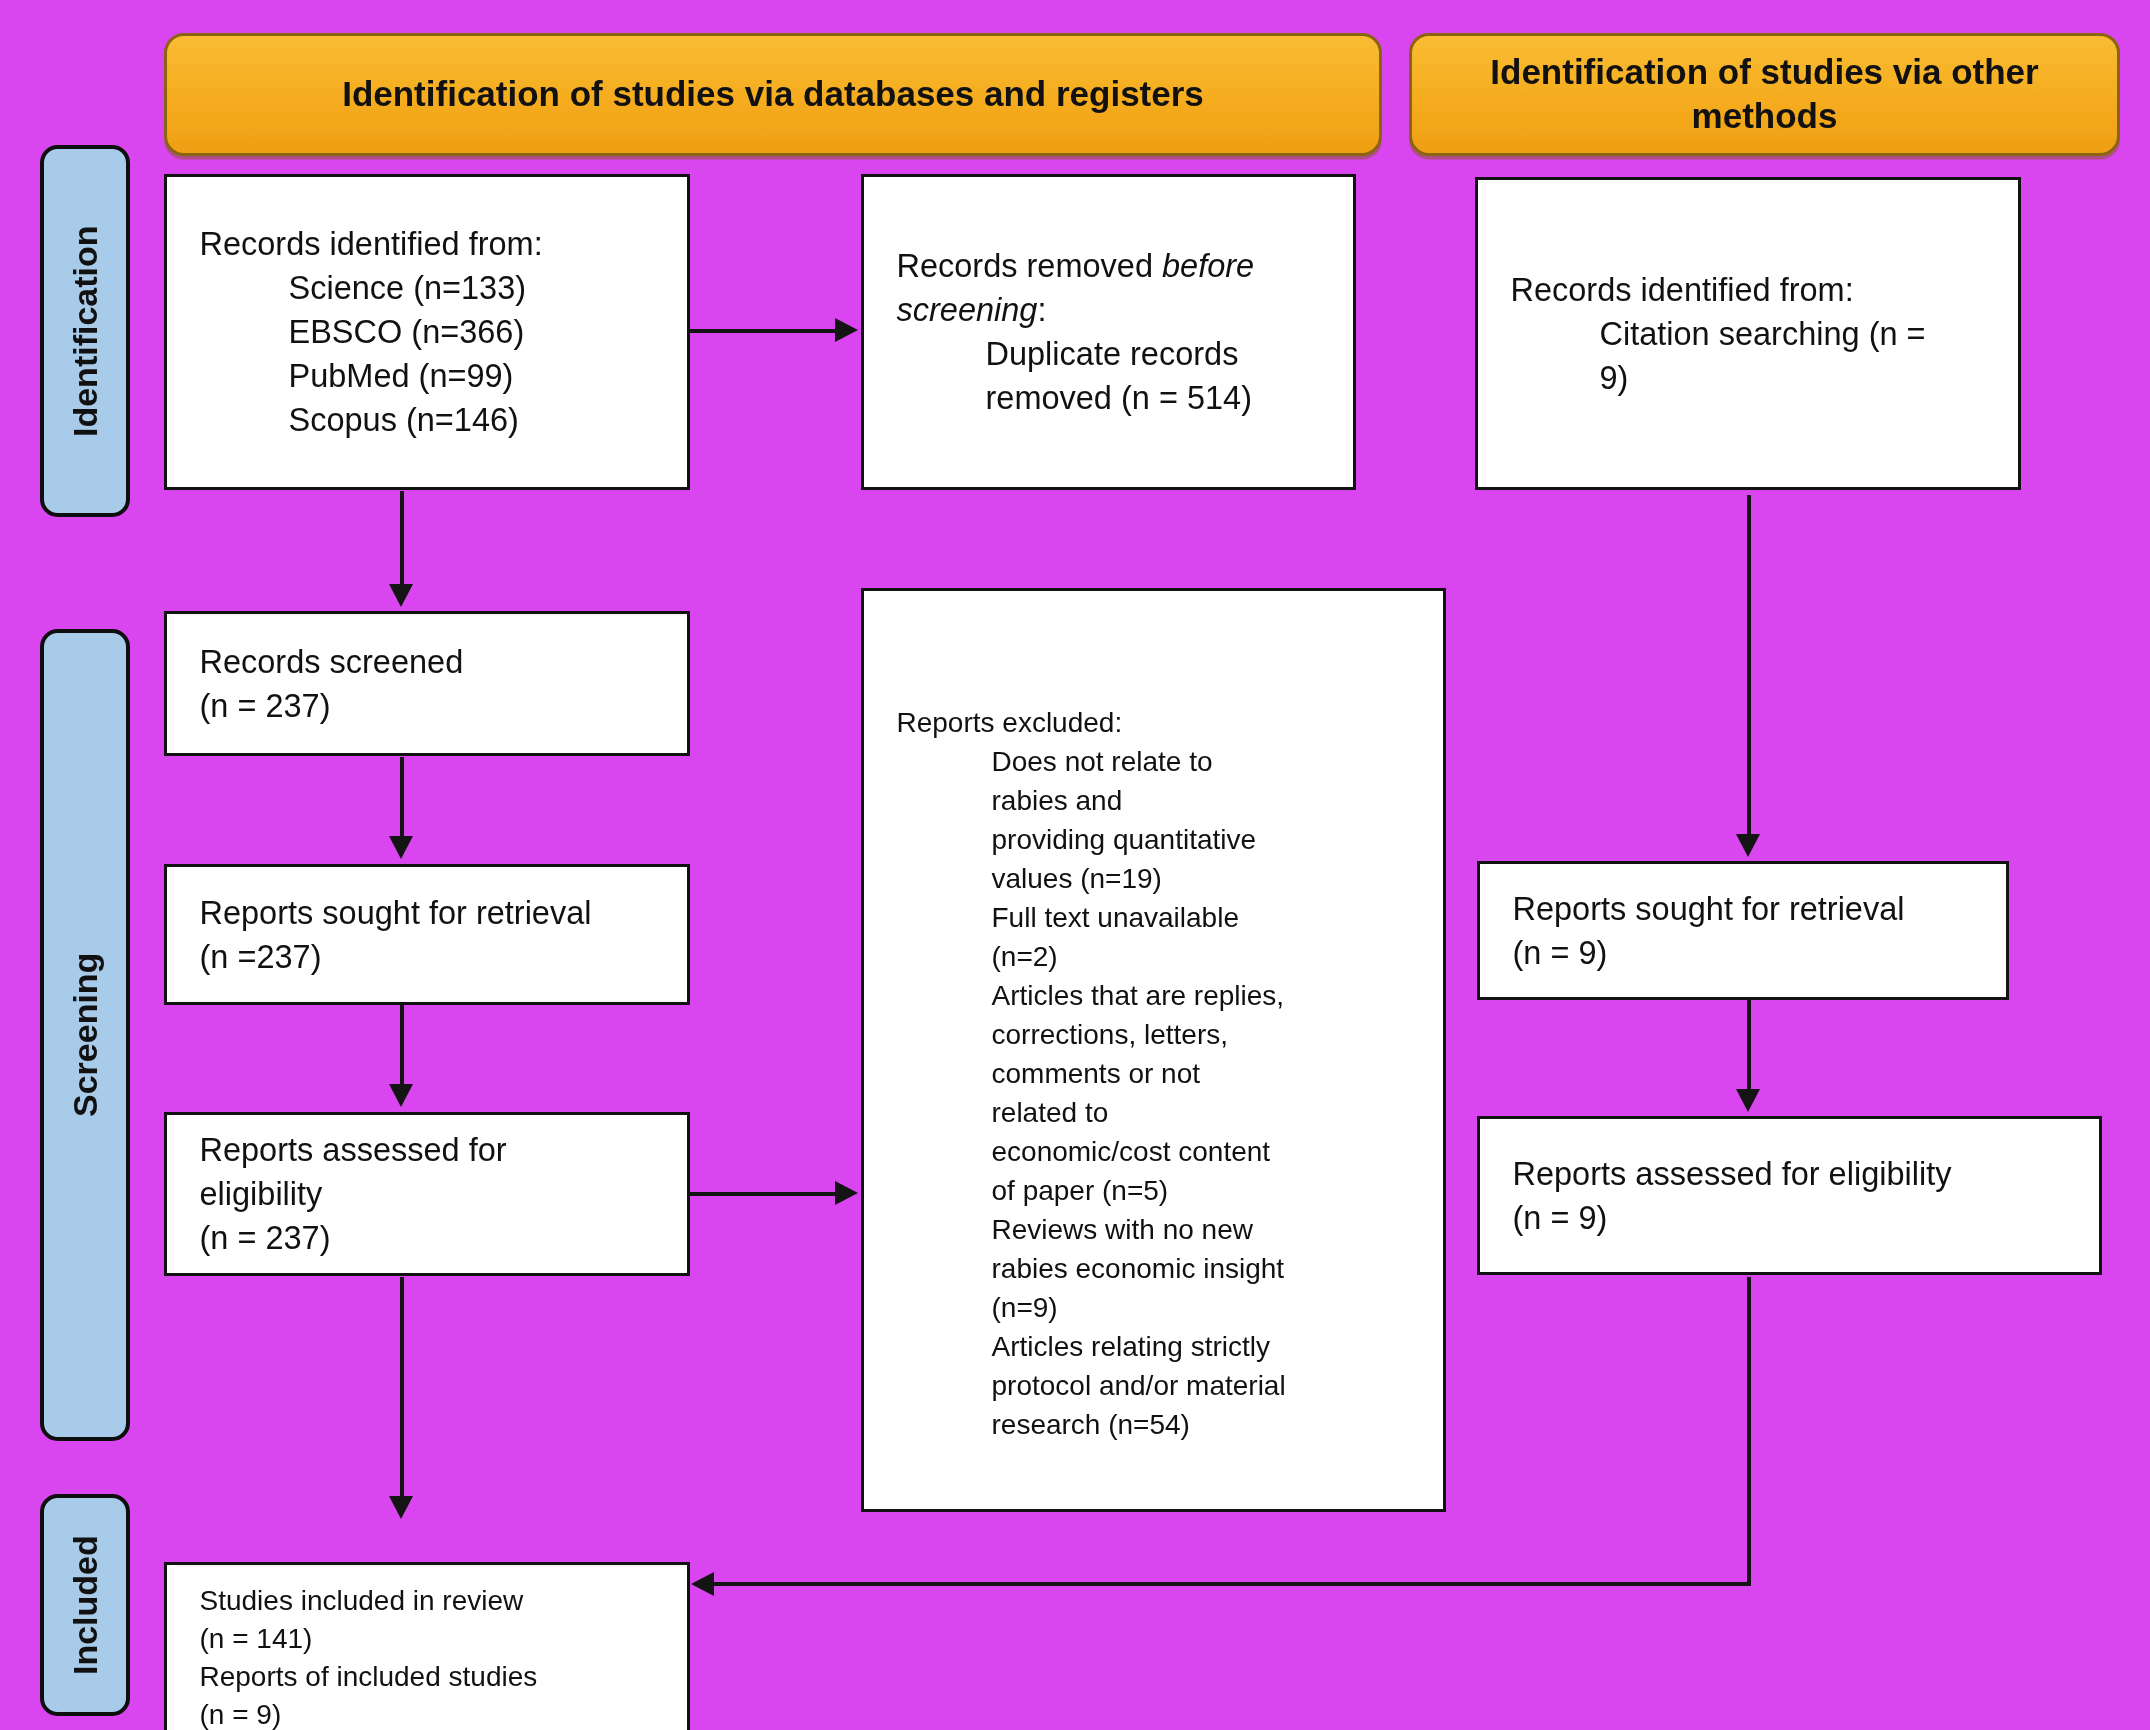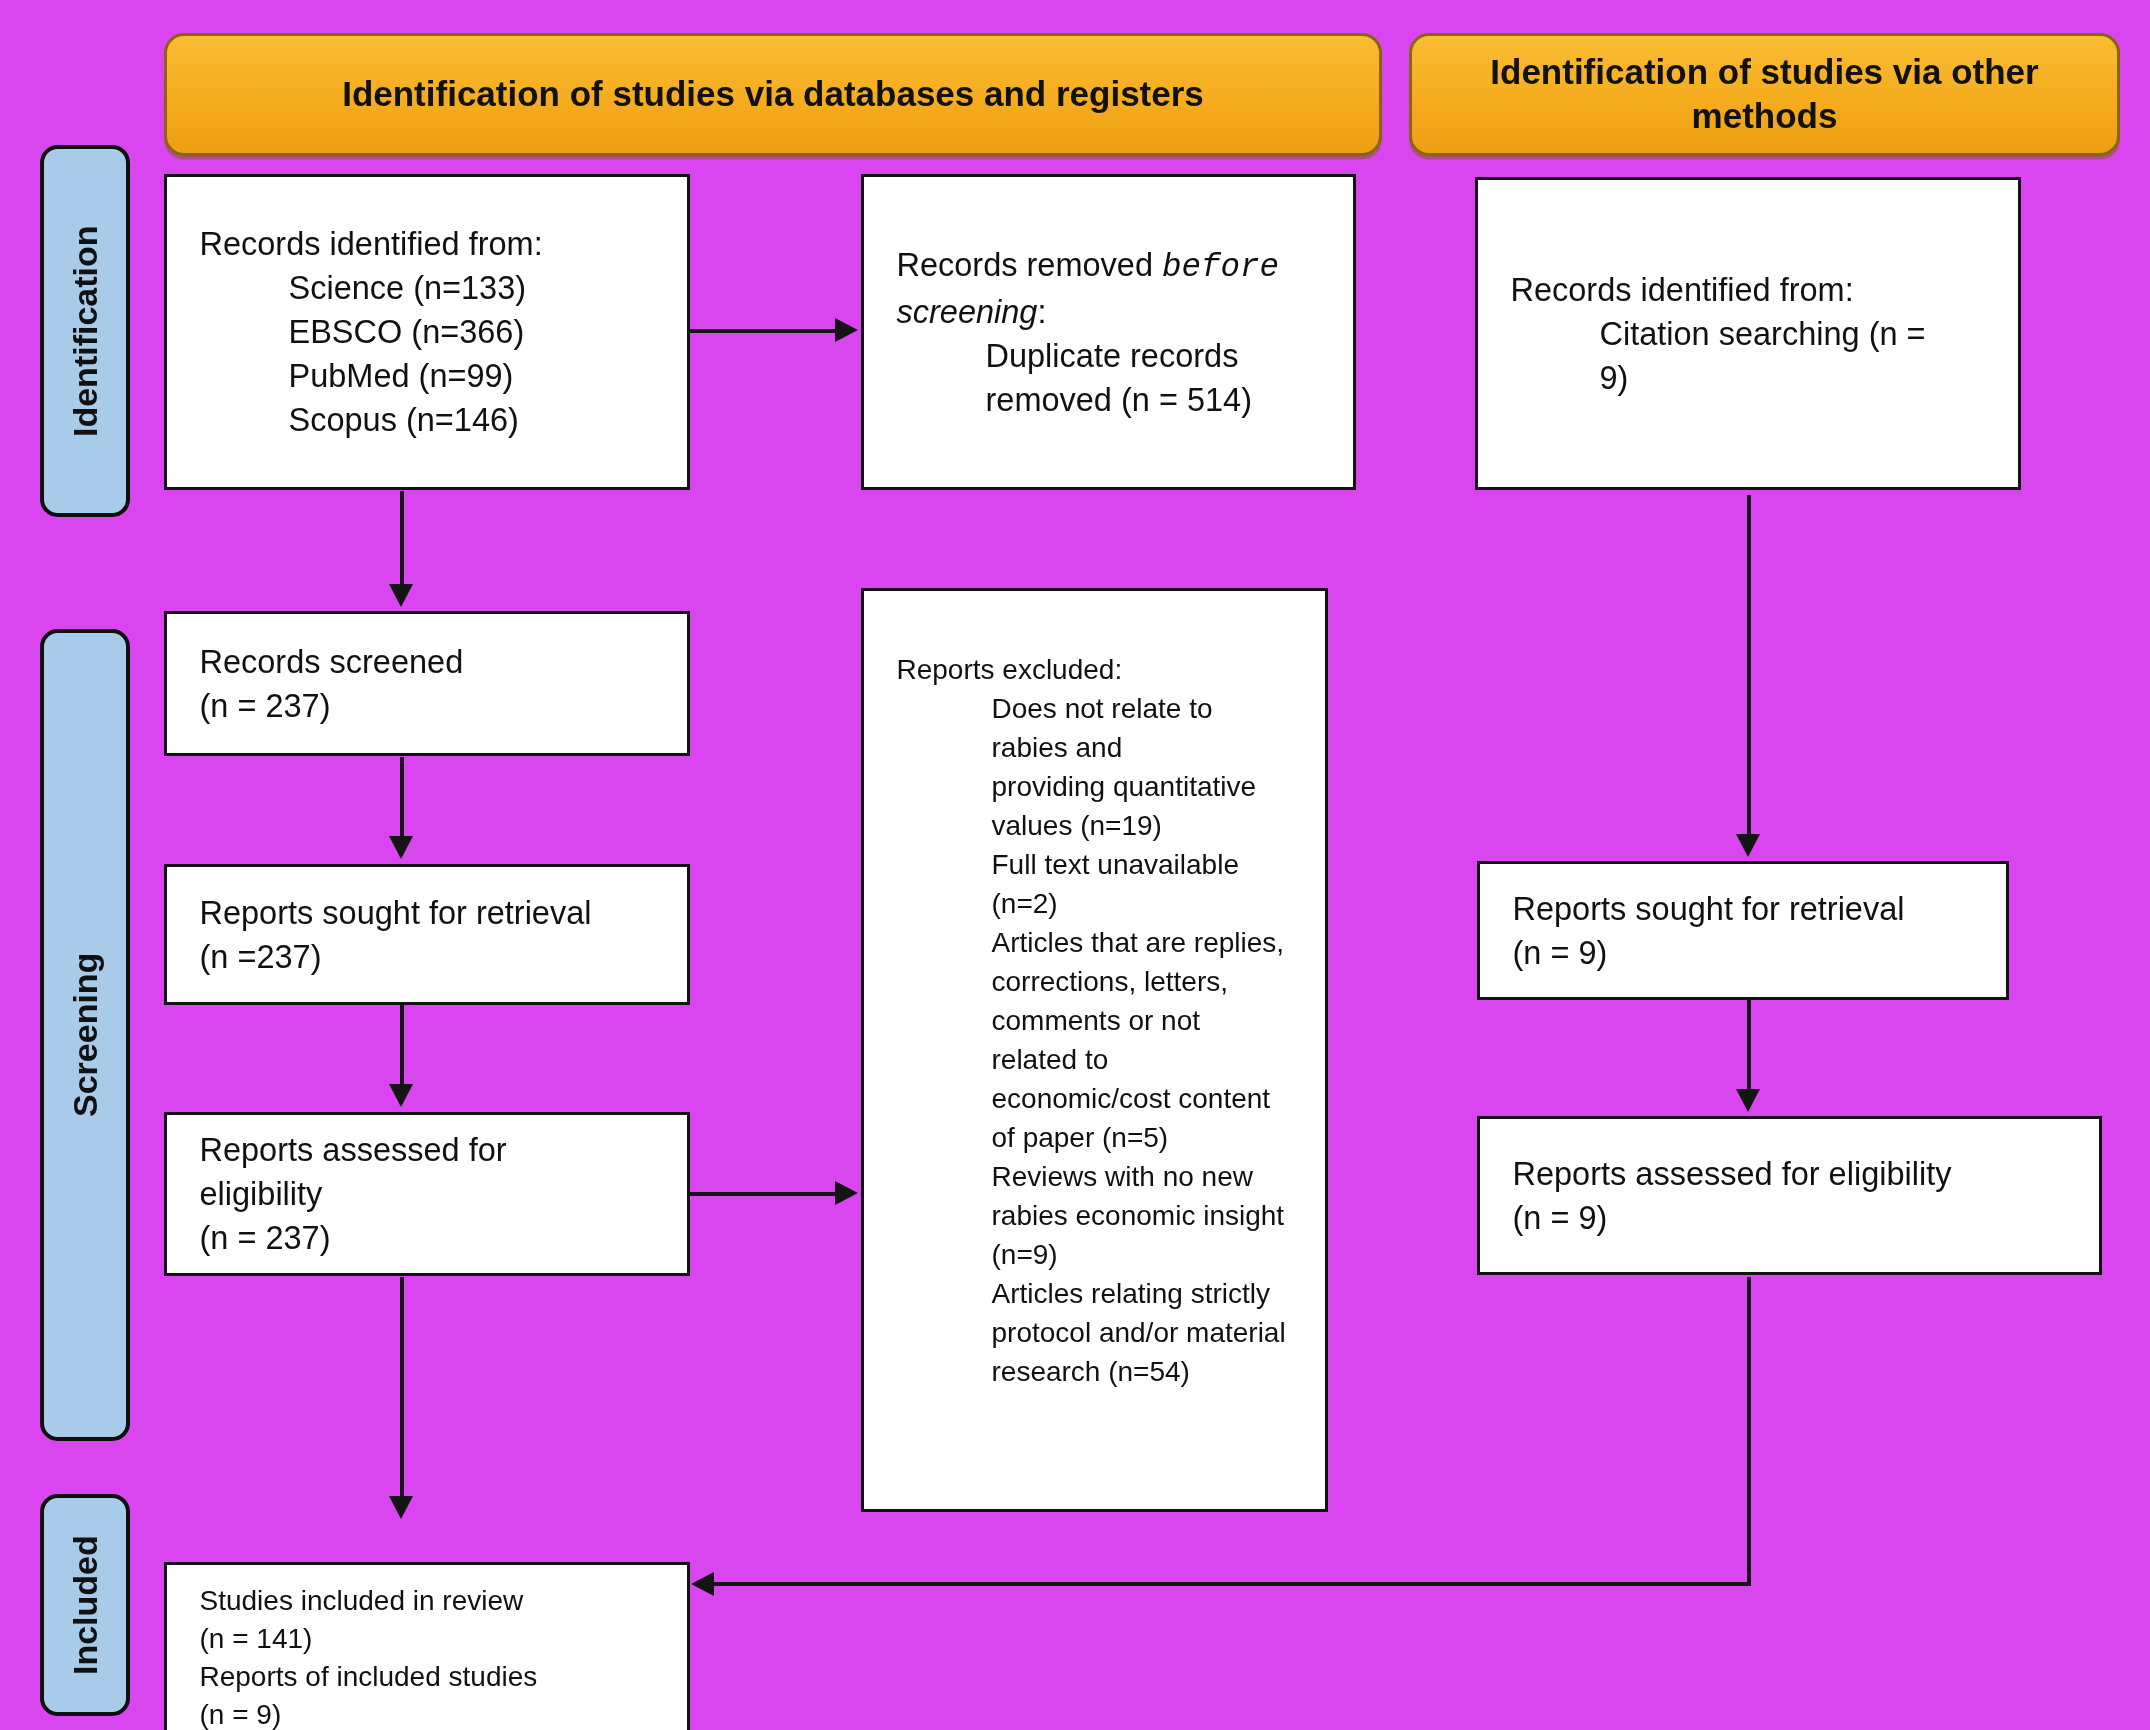--- a/index.html
+++ b/index.html
@@ -51,22 +51,22 @@
     padding:5.9px 32.5px;
   }
   .box .ind{padding-left:89px;}
   #box-a{left:164px;top:174px;width:526px;height:316px;}
   #box-f{left:861px;top:174px;width:495px;height:316px;}
   #box-h{left:1475px;top:177px;width:546px;height:313px;}
   #box-b{left:164px;top:611px;width:526px;height:145px;}
   #box-c{left:164px;top:864px;width:526px;height:141px;}
   #box-d{left:164px;top:1112px;width:526px;height:164px;}
   #box-g{
-    left:861px;top:588px;width:467px;height:924px;
-    justify-content:flex-start;
+    left:861px;top:588px;width:585px;height:924px;
+    justify-content:center;
     font-size:28px;line-height:39px;
     padding:59px 26.6px 11.8px 32.5px;
   }
   #box-g .ind{padding-left:95px;}
   #box-i{left:1477px;top:861px;width:532px;height:139px;}
   #box-j{left:1477px;top:1116px;width:625px;height:159px;}
   #box-e{left:164px;top:1562px;width:526px;height:192px;font-size:28px;line-height:38px;}
   
   .vline,.hline{position:absolute;background:#141414;}
   .vline{width:3.5px;}
@@ -165,21 +165,21 @@
       <div class="line"><span>(n = 237)</span></div>
     </div>
   <div class="box" id="box-e">
       <div class="line"><span>Studies included in review</span></div>
       <div class="line"><span>(n = 141)</span></div>
       <div class="line"><span>Reports of included studies</span></div>
       <div class="line"><span>(n = 9)</span></div>
     </div>
 
   <div class="box" id="box-f">
-      <div class="line"><span>Records removed </span><span style="font-style: italic; font-family: Liberation Mono, monospace;">before</span></div>
+      <div class="line"><span>Records removed </span><span style="font-style: italic;">before</span></div>
       <div class="line"><span style="font-style: italic;">screening</span><span>:</span></div>
       <div class="line ind"><span>Duplicate records</span></div>
       <div class="line ind"><span>removed (n = 514)</span></div>
     </div>
   <div class="box" id="box-g">
       <div class="line"><span>Reports excluded:</span></div>
       <div class="line ind"><span>Does not relate to</span></div>
       <div class="line ind"><span>rabies and</span></div>
       <div class="line ind"><span>providing quantitative</span></div>
       <div class="line ind"><span>values (n=19)</span></div>

